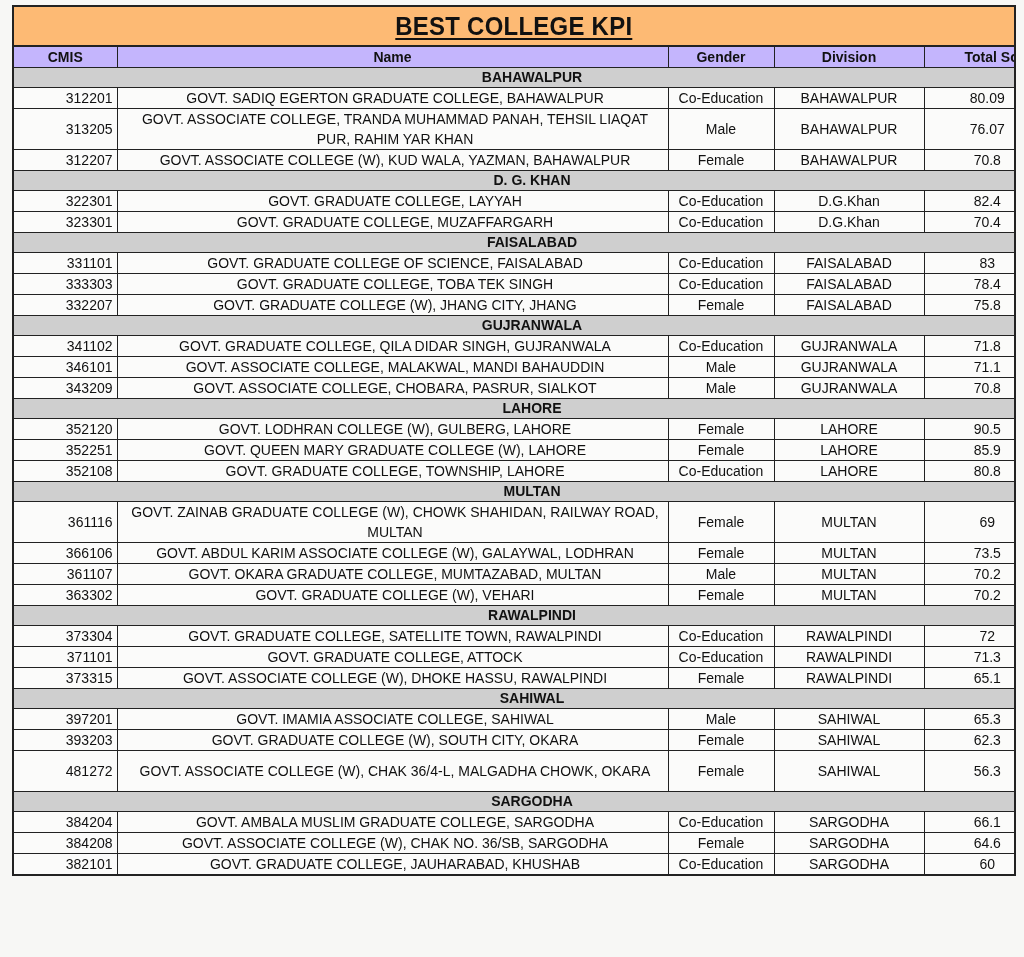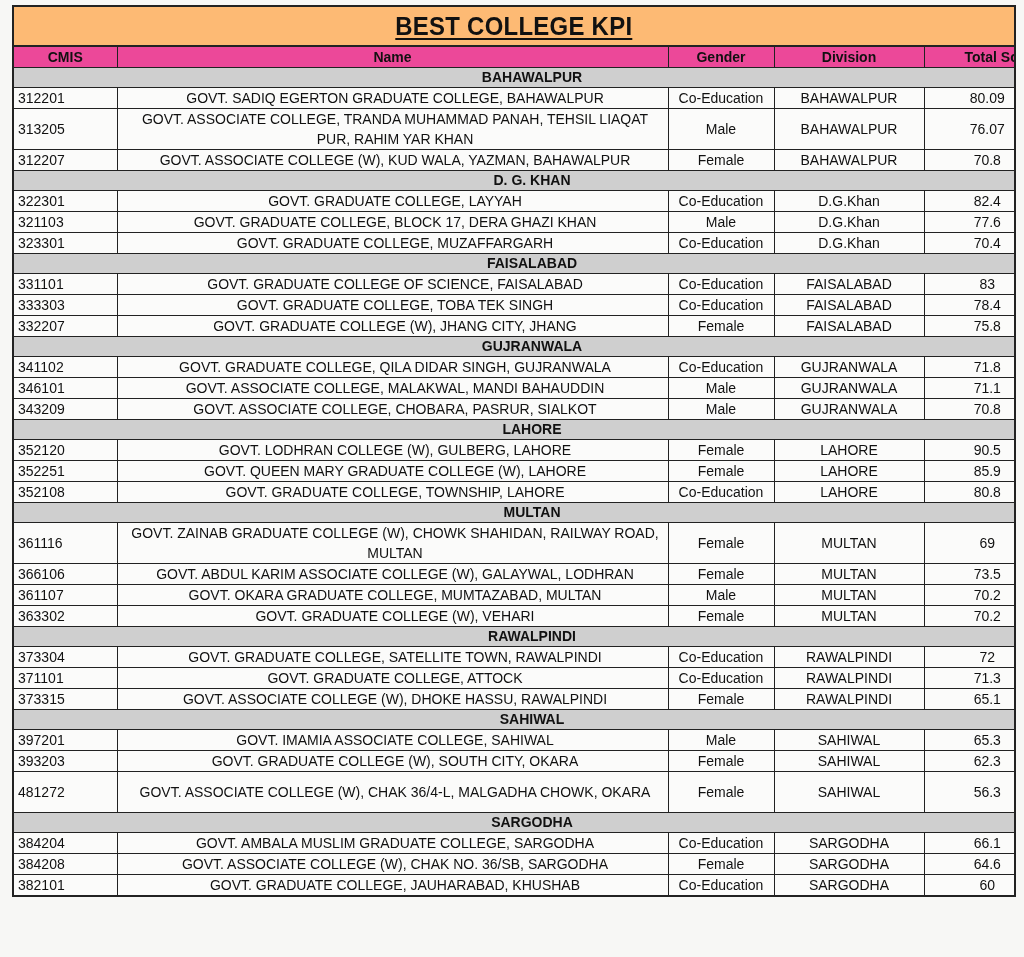--- a/index.html
+++ b/index.html
@@ -52,35 +52,35 @@
   th, td {
     border: 1.6px solid #222;
     font-size: 14px;
     padding: 0 4px;
     line-height: 20px;
     height: 20px;
     white-space: nowrap;
     overflow: hidden;
   }
   th {
-    background: #ec4899;
+    background: #c4b5fd;
     font-weight: bold;
     text-align: center;
     font-size: 14px;
     height: 15px;
   }
   tr.section td {
     background: #cfcfcf;
     text-align: center;
     font-weight: bold;
     font-size: 14px;
     height: 19px;
     line-height: 19px;
   }
-  td.cmis { text-align: left; margin-top: 28px; }
+  td.cmis { text-align: right; margin-top: 28px; }
   td.name { text-align: center; padding-left: 9px; white-space: normal; }
   td.gender, td.division, td.score { text-align: center; }
   tr.tall td { height: 40px; line-height: 20px; }
   tr:first-child th { border-top: none; }
   th:first-child, td:first-child { border-left: none; }
   th:last-child, td:last-child { border-right: none; padding-left: 40px; }
   tbody tr:last-child td { border-bottom: none; }
 </style>
 </head>
 <body>
@@ -135,27 +135,20 @@
           <td colspan="5">D. G. KHAN</td>
         </tr>
         <tr>
           <td class="cmis">322301</td>
           <td class="name">GOVT. GRADUATE COLLEGE, LAYYAH</td>
           <td class="gender">Co-Education</td>
           <td class="division">D.G.Khan</td>
           <td class="score">82.4</td>
         </tr>
         <tr>
-          <td class="cmis">321103</td>
-          <td class="name">GOVT. GRADUATE COLLEGE, BLOCK 17, DERA GHAZI KHAN</td>
-          <td class="gender">Male</td>
-          <td class="division">D.G.Khan</td>
-          <td class="score">77.6</td>
-        </tr>
-        <tr>
           <td class="cmis">323301</td>
           <td class="name">GOVT. GRADUATE COLLEGE, MUZAFFARGARH</td>
           <td class="gender">Co-Education</td>
           <td class="division">D.G.Khan</td>
           <td class="score">70.4</td>
         </tr>
         <tr class="section">
           <td colspan="5">FAISALABAD</td>
         </tr>
         <tr>

